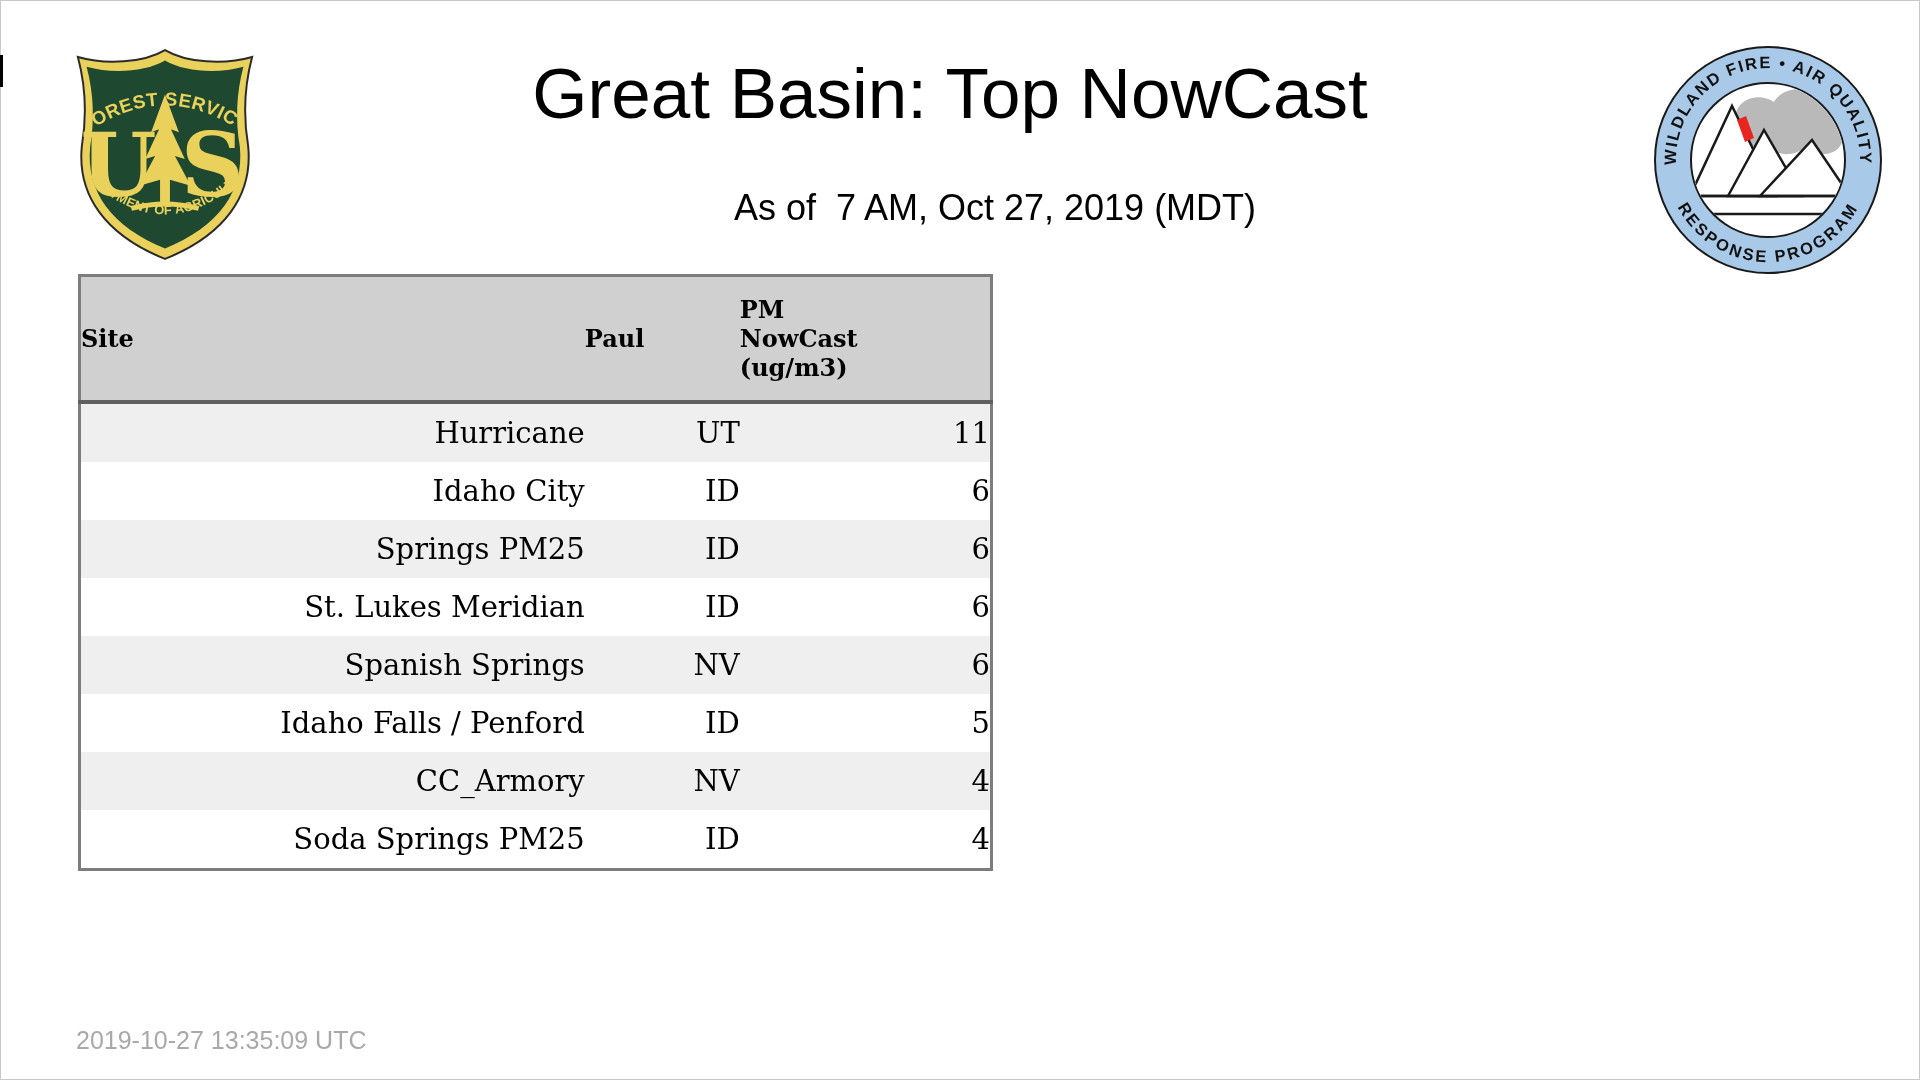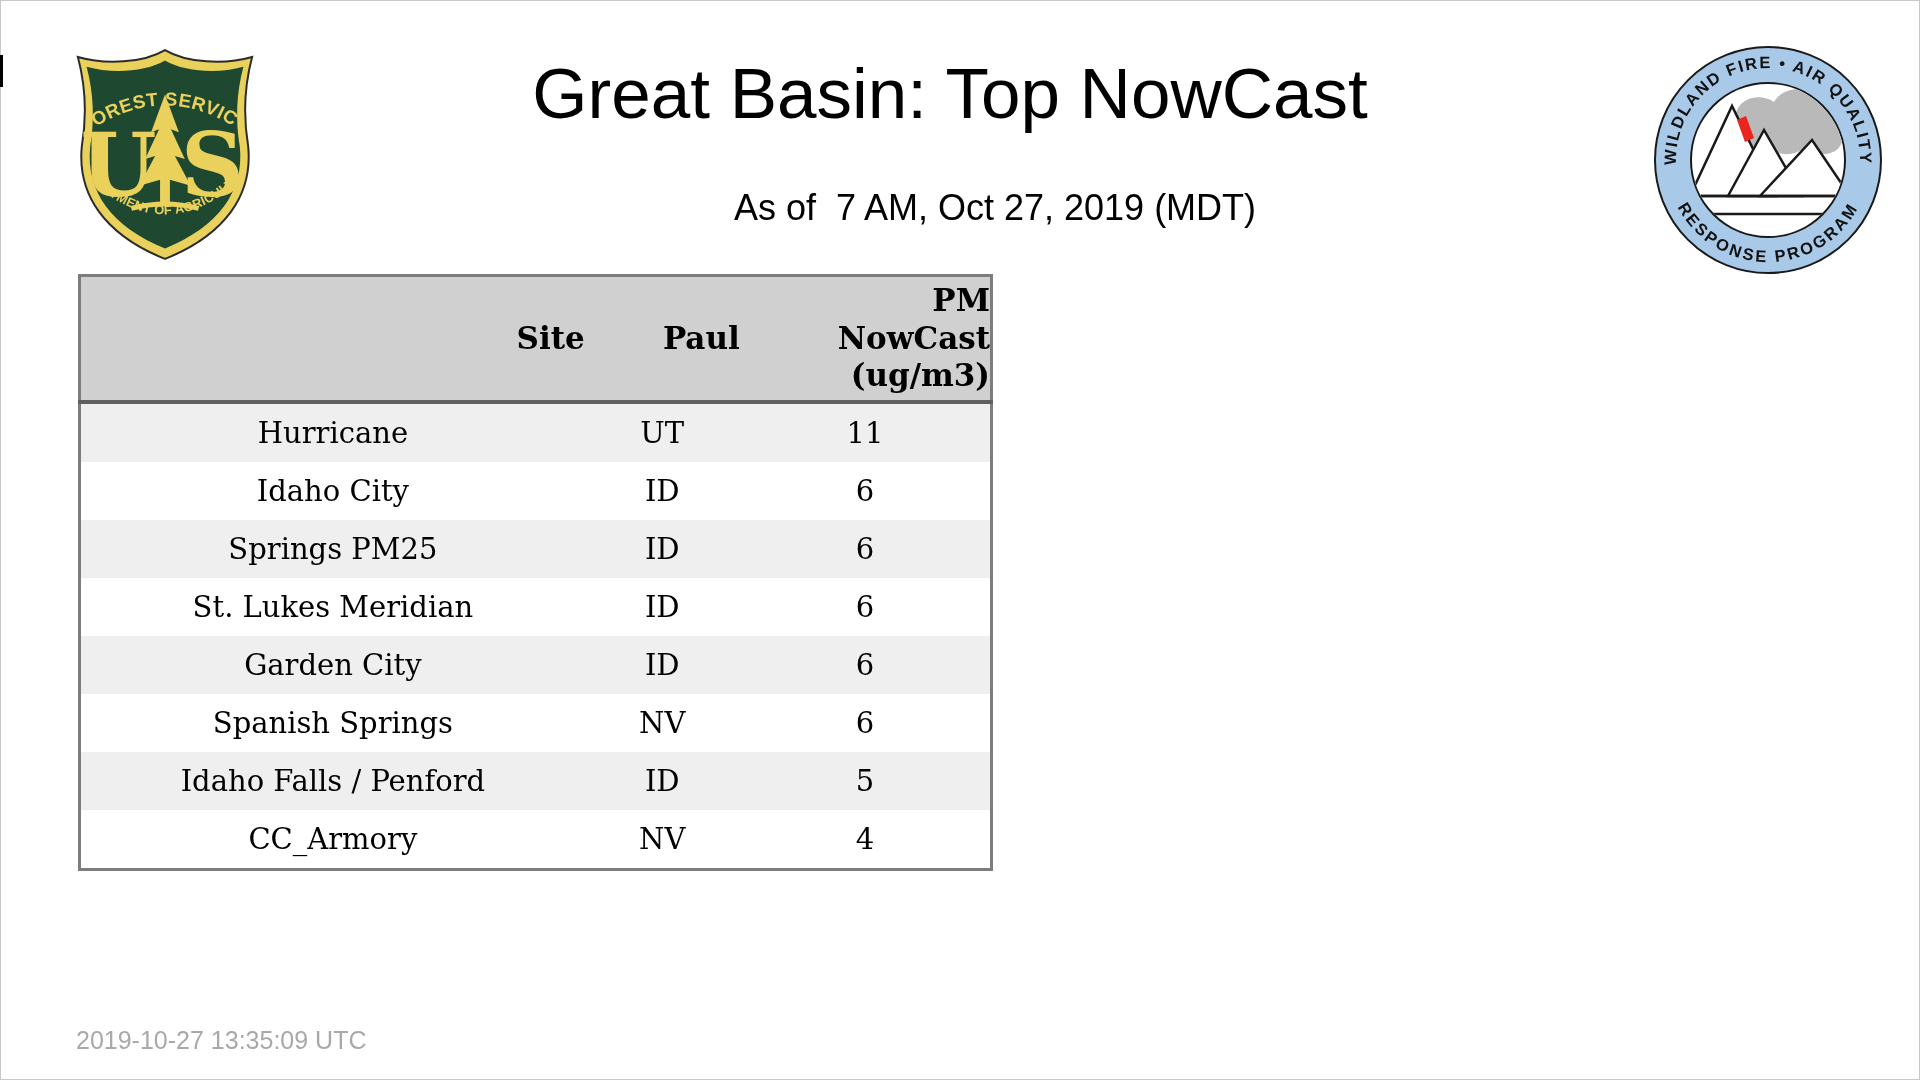--- a/index.html
+++ b/index.html
@@ -25,25 +25,25 @@
 
   .table-wrap{position:absolute;left:78px;top:274px;width:915px;}
   table.nowcast{
     width:100%;border-collapse:collapse;table-layout:fixed;
     font-family:"DejaVu Serif",serif;color:var(--text-color,#000);
     border:3px solid var(--table-border,#7d7d7d);
   }
   table.nowcast thead th{
     background:var(--header-bg,#d0d0d0);
     border-bottom:4px solid var(--header-separator,#606060);
-    height:123px;vertical-align:middle;text-align:right;
-    font-size:31px;font-weight:bold;line-height:1.22;padding:0;
+    height:123px;vertical-align:middle;text-align:left;
+    font-size:24px;font-weight:bold;line-height:1.22;padding:0;
   }
   table.nowcast tbody td{
-    height:58px;vertical-align:middle;text-align:center;
+    height:58px;vertical-align:middle;text-align:right;
     font-size:29px;padding:0;
   }
   table.nowcast tbody tr:nth-child(odd){background:var(--row-stripe-bg,#efefef);}
   table.nowcast tbody tr:nth-child(even){background:var(--row-bg,#fff);}
 
   .footer-timestamp{
     position:absolute;left:76px;top:1026px;
     font-size:25px;color:var(--footer-color,#a9a9a9);
   }
 </style>
@@ -139,36 +139,36 @@
         <td>Springs PM25</td>
         <td>ID</td>
         <td>6</td>
       </tr>
       <tr>
         <td>St. Lukes Meridian</td>
         <td>ID</td>
         <td>6</td>
       </tr>
       <tr>
-        <td>Garden City</td>
-        <td>ID</td>
-        <td>6</td>
-      </tr>
-      <tr>
         <td>Spanish Springs</td>
         <td>NV</td>
         <td>6</td>
       </tr>
       <tr>
         <td>Idaho Falls / Penford</td>
         <td>ID</td>
         <td>5</td>
       </tr>
       <tr>
         <td>CC_Armory</td>
         <td>NV</td>
         <td>4</td>
       </tr>
+      <tr>
+        <td>Soda Springs PM25</td>
+        <td>ID</td>
+        <td>4</td>
+      </tr>
     </tbody>
   </table>
 </div>
 
 <div class="footer-timestamp">2019-10-27 13:35:09 UTC</div>
 
 </body></html>

